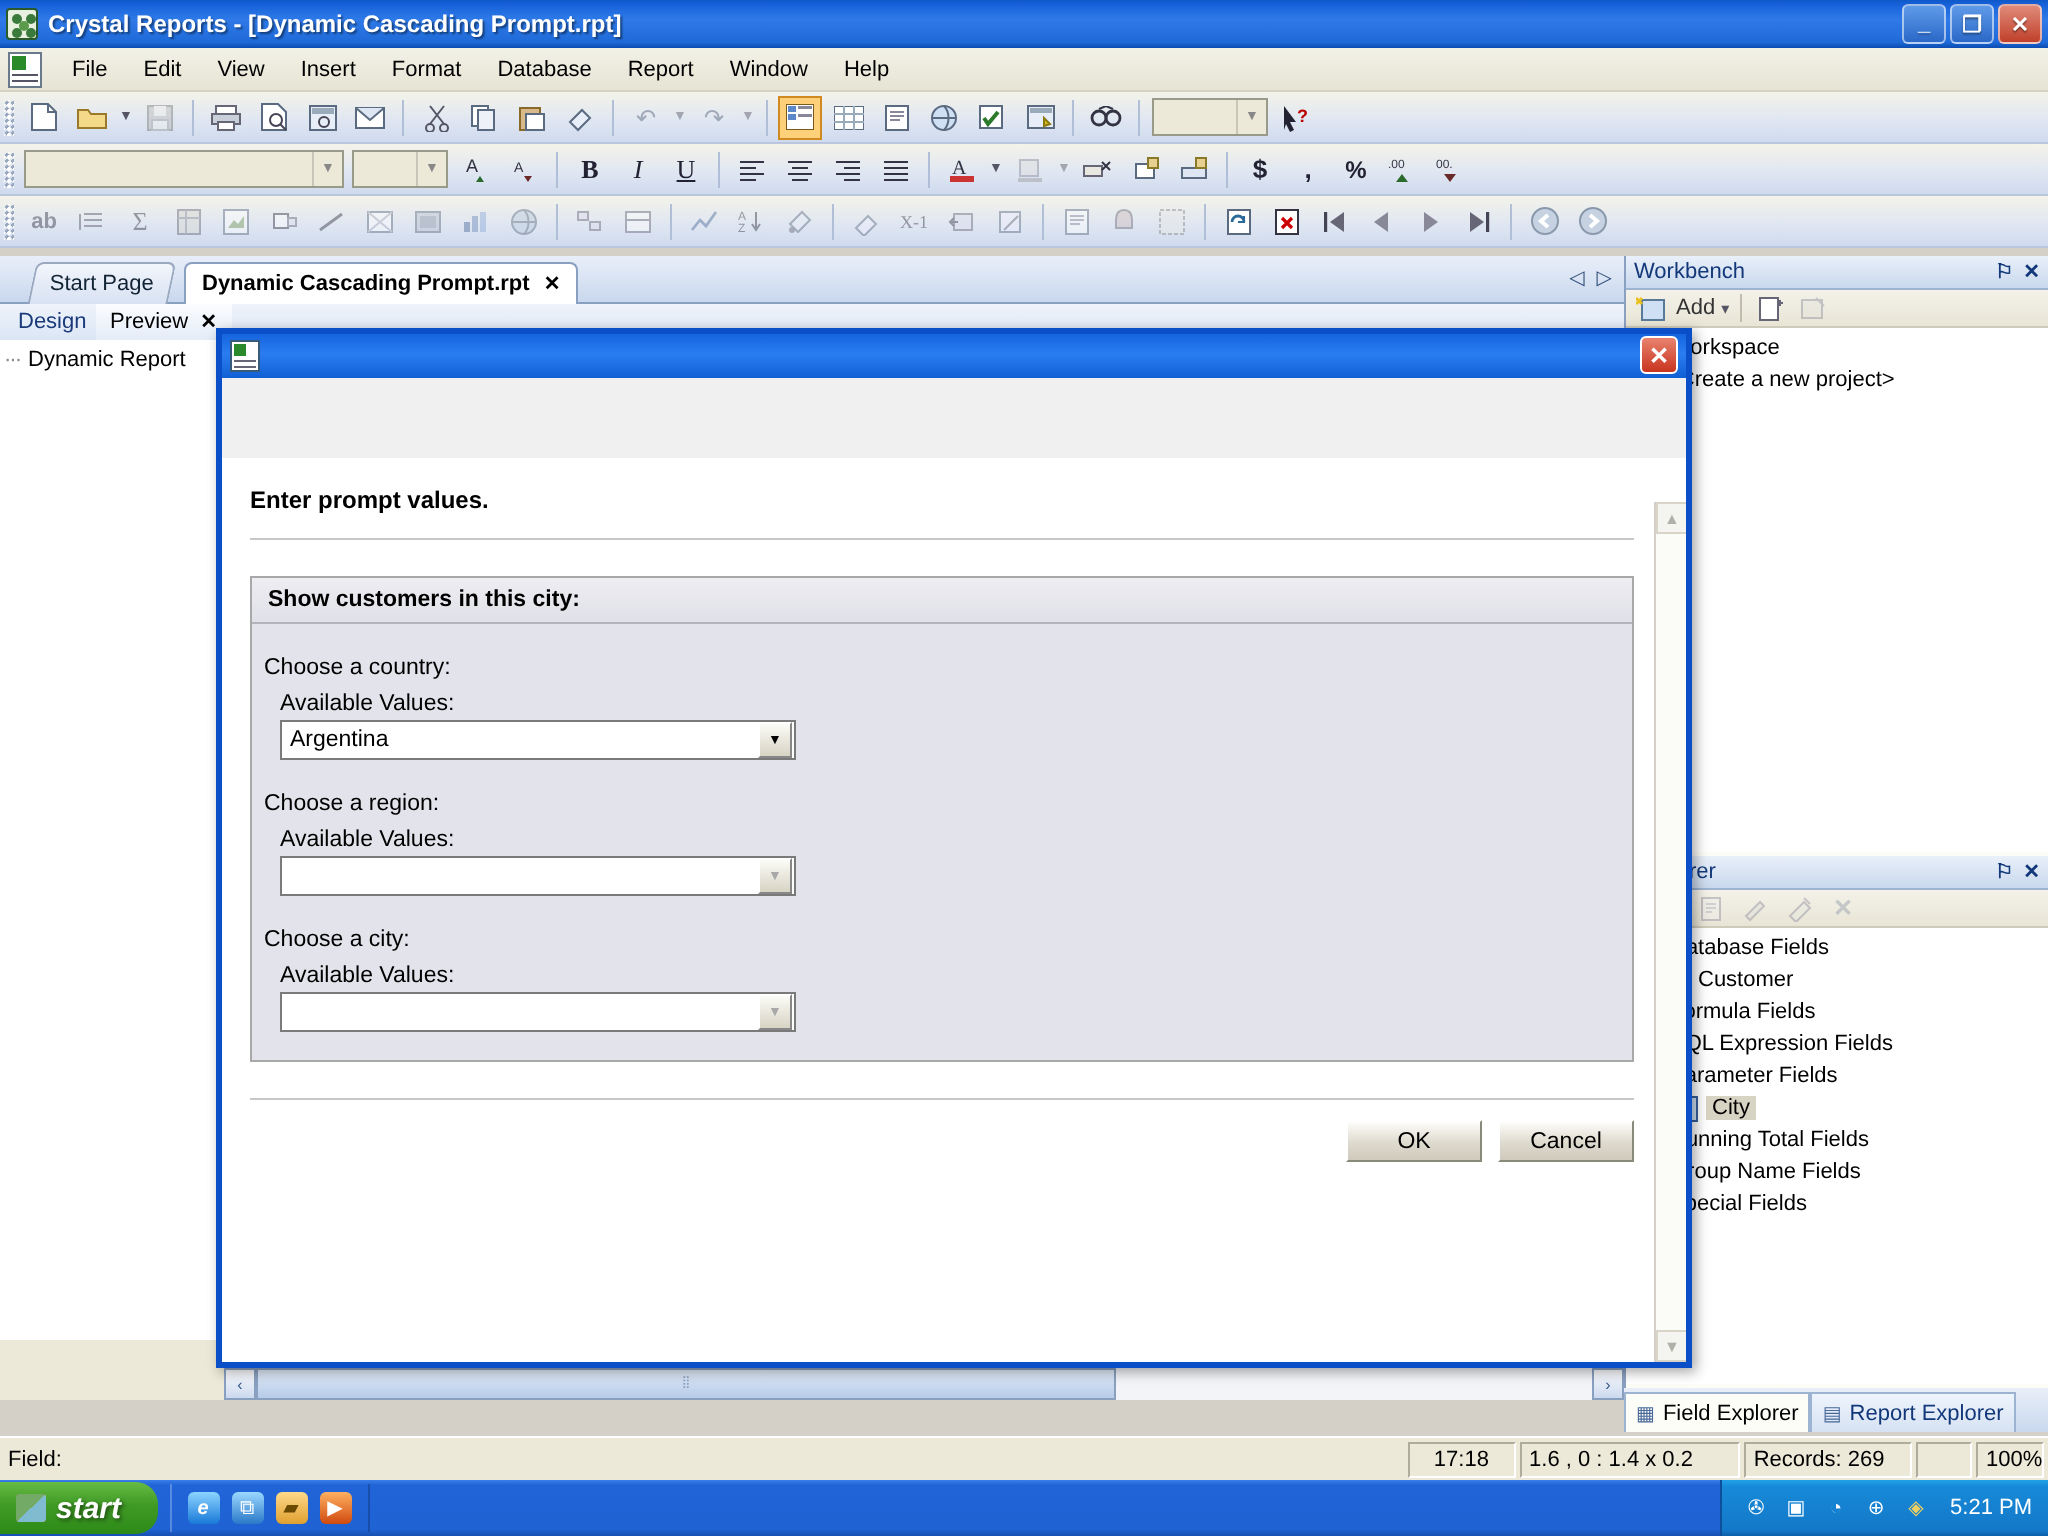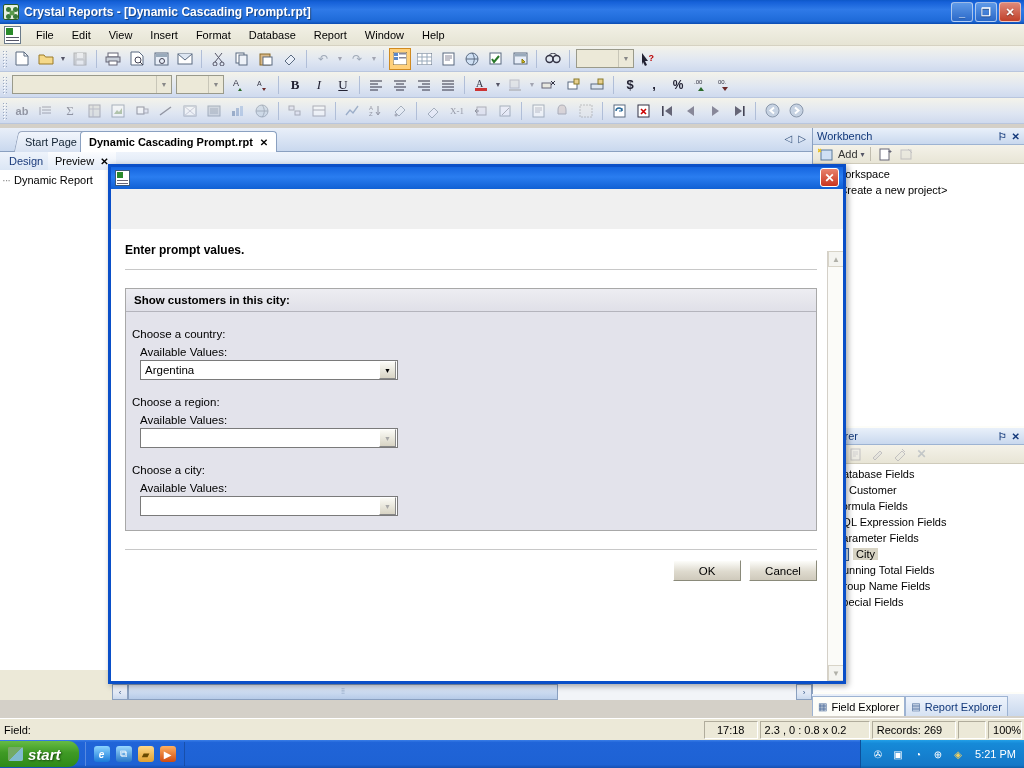--- a/index.html
+++ b/index.html
@@ -760,21 +760,21 @@
           <circle cx="7.5" cy="7.5" r="6.5" fill="#c6d2e2" stroke="#8a98ac"></circle>
           <path d="M6 4.5L9.5 7.5 6 10.5" fill="none" stroke="#fff" stroke-width="2"></path>
         </svg>
     </div>
   </div>
 
   <div class="tabstrip">
     <div class="dtab inactive" style="left:16px;">
       <span>Start Page</span>
     </div>
-    <div class="dtab active" style="left:80px;">
+    <div class="dtab active" style="left:92px;">
       <span>Dynamic Cascading Prompt.rpt</span>
       <span style="margin-left:7px;font-weight:bold;font-size:10px">✕</span>
     </div>
     <div class="tabnav">
       <span>◁</span>
       <span>▷</span>
     </div>
   </div>
 
   <div class="subtabs">
@@ -983,21 +983,21 @@
       <div class="dlg-vscroll">
         <div class="vs-btn">▲</div>
         <div class="vs-btn">▼</div>
       </div>
     </div>
   </div>
 
   <div class="statusbar">
     <div class="sfield flat" style="width:866px">Field:</div>
     <div class="sfield" style="width:64px;justify-content:center">17:18</div>
-    <div class="sfield" style="width:134px">2.3 , 0 : 0.8 x 0.2</div>
+    <div class="sfield" style="width:134px">1.6 , 0 : 1.4 x 0.2</div>
     <div class="sfield" style="width:102px">Records:  269</div>
     <div class="sfield" style="width:32px"></div>
     <div class="sfield" style="width:34px">100%</div>
   </div>
 
   <div class="taskbar">
     <div class="startbtn">
       <span class="flag"></span>
       <span>start</span>
     </div>

